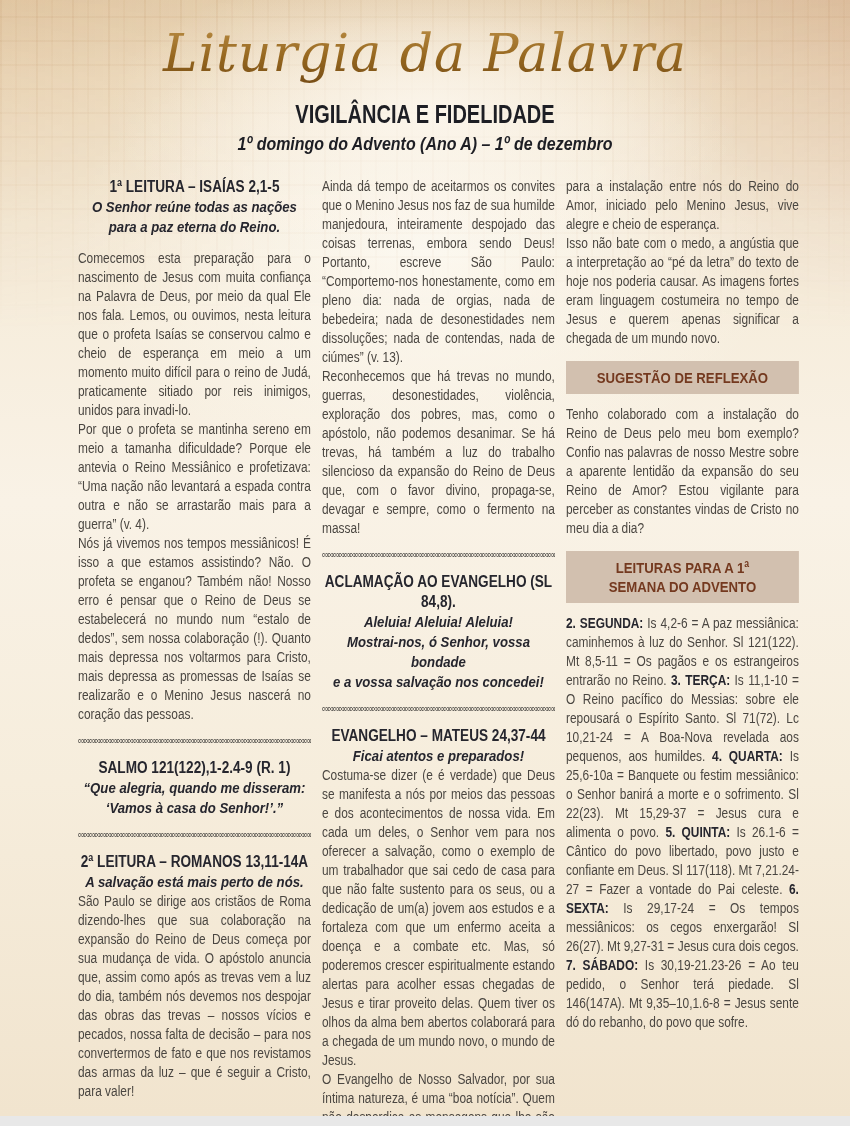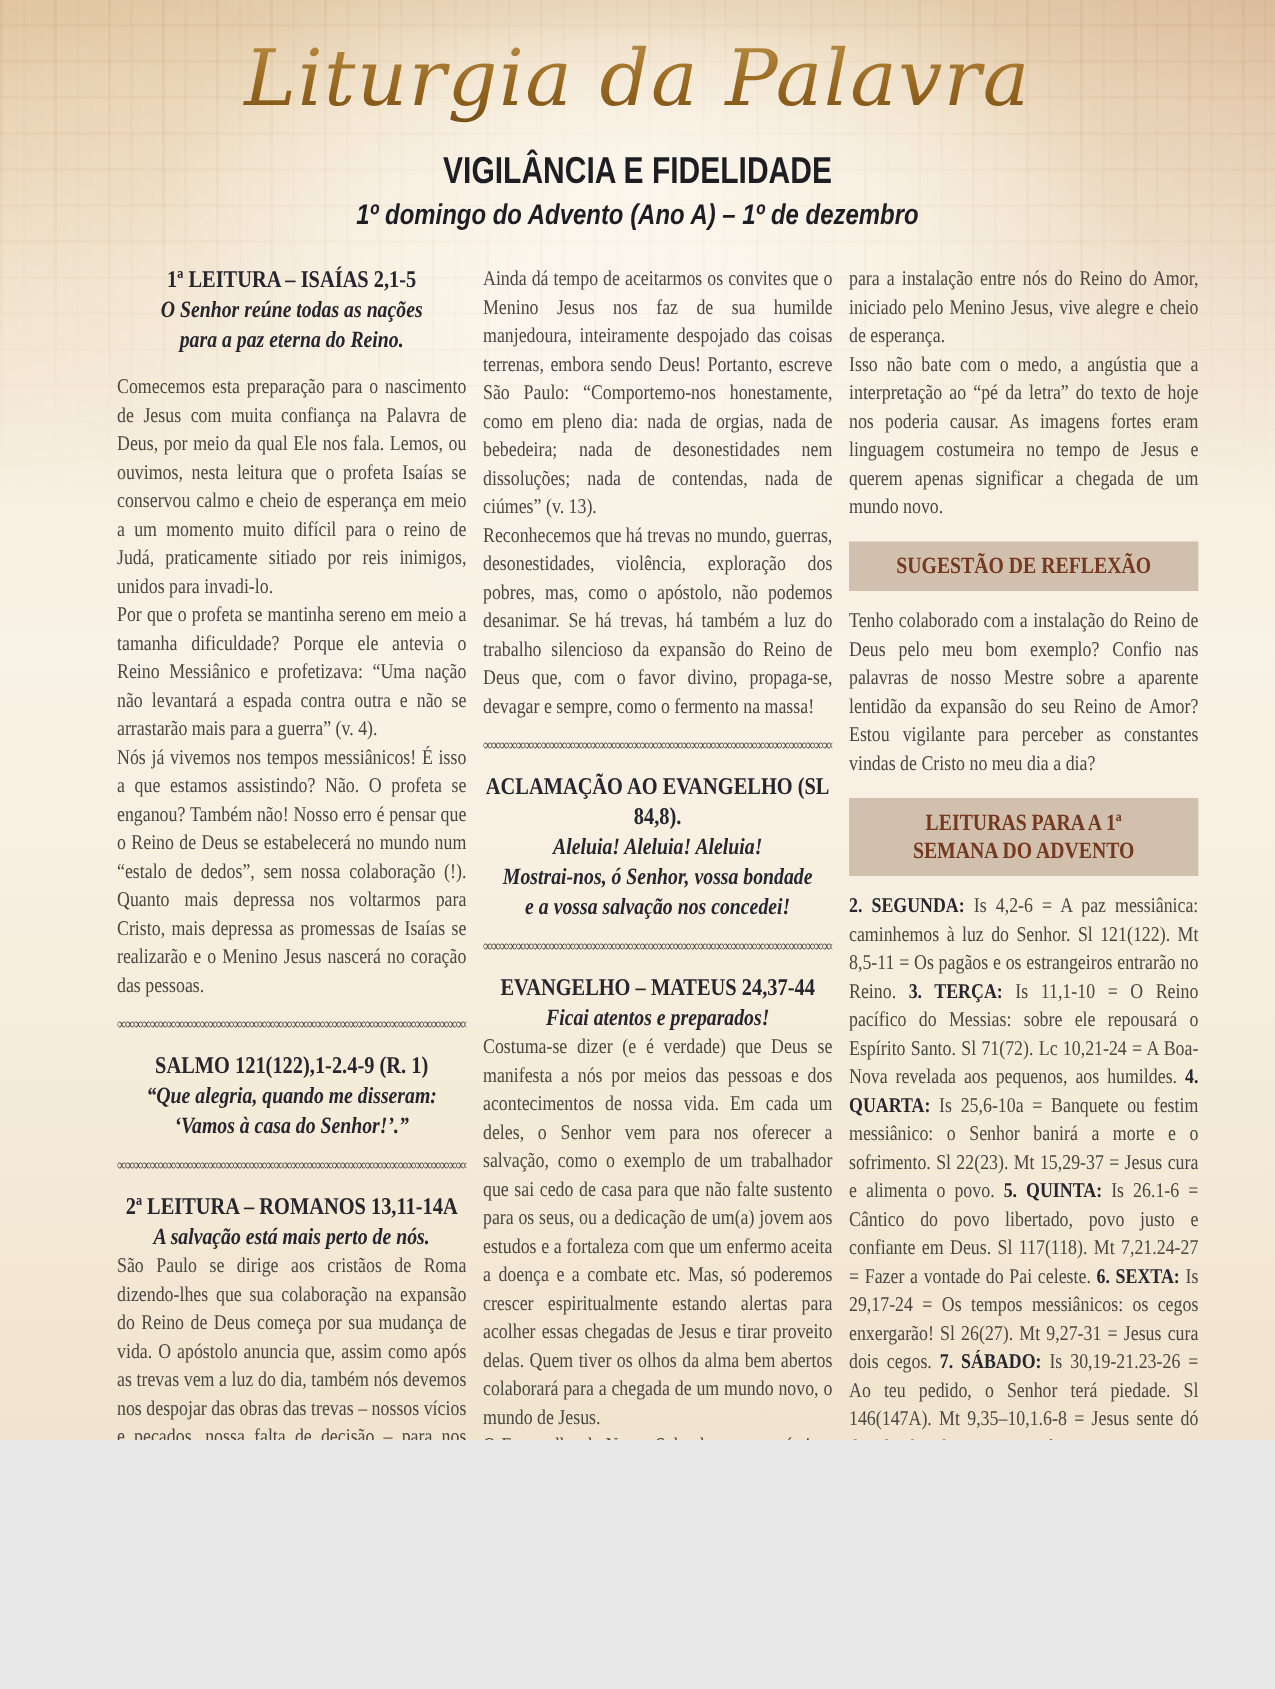--- a/index.html
+++ b/index.html
@@ -1,18 +1,18 @@
 <!DOCTYPE html>
 <html lang="pt-BR"><head>
 <meta charset="utf-8">
 <style>
   html,body{margin:0;padding:0;background:#e8e8e8;}
   .page{
     position:relative;
-    width:850px;height:960px;
+    width:850px;height:1116px;
     margin:0 auto;
     overflow:hidden;
     background:
       radial-gradient(ellipse 60% 30% at 50% 22%, rgba(253,250,243,0.9), rgba(253,250,243,0) 70%),
       linear-gradient(180deg,#e5cfae 0%,#eeddc1 7%,#f5ebd8 20%,#f9f2e6 45%,#f6eddc 70%,#f1e4ce 100%);
     font-family:"Liberation Sans",sans-serif;
   }
   
   .page::before{
     content:"";position:absolute;left:0;top:0;right:0;height:330px;z-index:0;
@@ -44,21 +44,21 @@
     letter-spacing:0;
   }
   .sub-title{
     margin-top:4px;
     font-size:19px;font-weight:700;font-style:italic;color:#1d1e24;
     transform:scaleX(0.84);transform-origin:50% 50%;
   }
 
   
   .columns{display:flex;gap:11px;padding:22px 50px 0 78px;align-items:flex-start;}
-  .col{flex:0 0 233px;width:233px;font-family:Liberation Serif, serif;}
+  .col{flex:0 0 233px;width:233px;}
   .col-inner{
     width:274px;transform:scaleX(0.85);transform-origin:0 0;
     font-size:14px;line-height:19px;color:#4a4641;
   }
   .col p{margin:0;text-align:justify;}
   .sec-head{
     font-size:16px;font-weight:700;color:#26262e;text-align:center;line-height:20px;margin:0;
   }
   .sec-sub{
     font-size:15.5px;font-weight:700;font-style:italic;color:#26262e;text-align:center;line-height:20px;margin:0;

